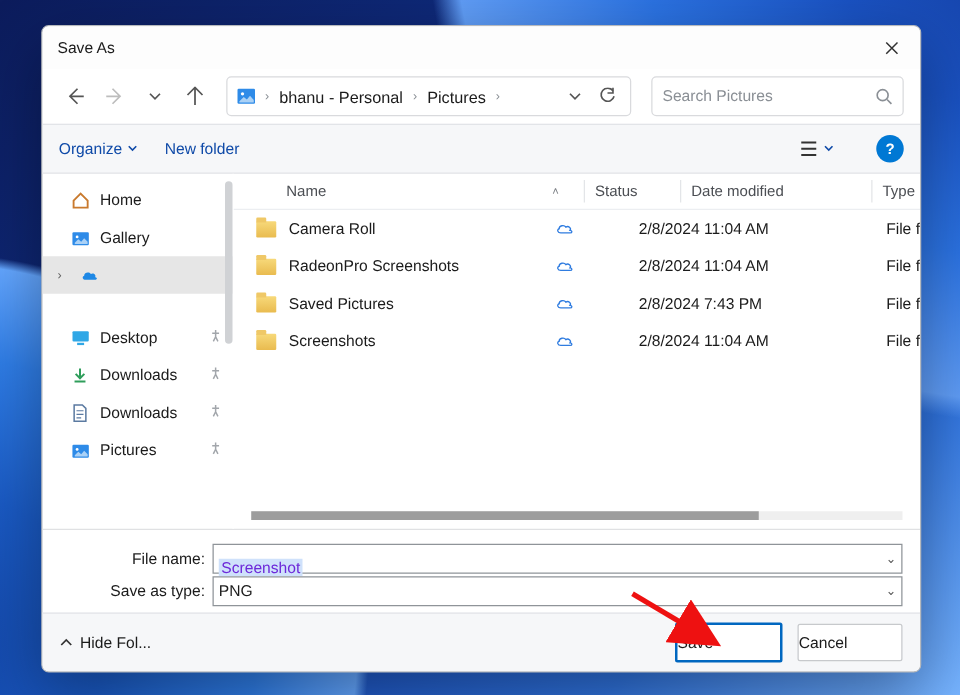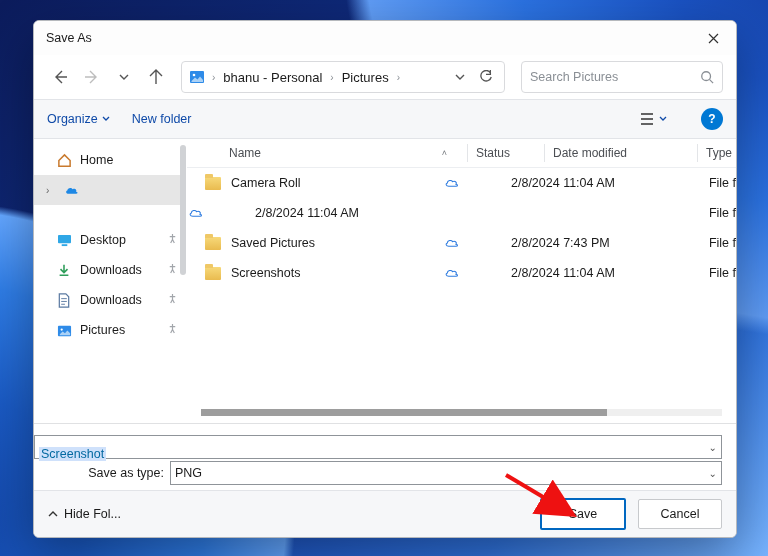--- a/index.html
+++ b/index.html
@@ -226,40 +226,40 @@
   .form-field {
     flex:1;
     height: 22px;
     border: 1px solid var(--field-border);
     display:flex; align-items:center;
     padding: 0 4px 0 4px;
     font-size:12.5px;
     background:#fff;
   }
   .form-field .selected-text {
-    background:#cfe1fb; color:#0369a1;
+    background:#cfe1fb; color:#6d28d9;
     padding: 0 2px;
     margin-top: 13px;
   }
   .form-field .dd { margin-left:auto; color:#555; font-size:10px;}
 
   
   .footer {
     height: 46px;
     background: var(--toolbar-bg);
     border-top: 1px solid var(--toolbar-border);
     display:flex; align-items:center;
     padding: 0 14px;
   }
   .hide-folders { display:flex; align-items:center; gap:6px; font-size:12.5px; }
   .footer .spacer { flex:1; }
   .btn-flat {
     min-width: 82px;
     height: 28px;
-    display:flex; align-items:center; justify-content:center;
+    display:flex; align-items:center; 
     background:#fff;
     border:1px solid #c7c9cc;
     font-size:12.5px;
     margin-left: 12px;
     border-radius:2px;
   }
   .btn-flat.primary { border:2px solid var(--accent); }
 
   
   .red-arrow {
@@ -372,20 +372,30 @@
       <div class="sidebar-scrollbar"></div>
 
       <div class="side-item small-indent">
         <span class="side-icon">
           <svg width="15" height="15" viewBox="0 0 16 16">
               <path d="M2 8 L8 2 L14 8 V14 H2 Z" fill="none" stroke="#c97a2e" stroke-width="1.6"></path>
             </svg>
         </span>
         <span>Home</span>
       </div>
+      <div class="side-item small-indent">
+        <span class="side-icon">
+          <svg width="15" height="15" viewBox="0 0 16 16">
+              <rect x="1" y="3" width="14" height="11" rx="1" fill="#2e8be8"></rect>
+              <circle cx="5" cy="7" r="1.2" fill="#fff"></circle>
+              <path d="M3 12 L6 9 L8.5 11 L11 8 L14 11 V13 H3 Z" fill="#aad1f6"></path>
+            </svg>
+        </span>
+        <span>Gallery</span>
+      </div>
       <div class="side-item selected">
         <span class="caret">›</span>
         <span class="side-icon">
           <svg width="16" height="11" viewBox="0 0 24 16">
               <path d="M7 13 C3 13 2 9 5 8 C5 4 11 3 13 6 C16 4 20 7 18 10 C21 10 21 13 18 13 Z" fill="#1e88e5"></path>
             </svg>
         </span>
       </div>
 
       <div class="side-gap"></div>
@@ -482,20 +492,24 @@
               </span>
             </div>
             <div class="cell date">
               <span>2/8/2024 11:04 AM</span>
             </div>
             <div class="cell type">
               <span>File f</span>
             </div>
           </div>
           <div class="row">
+            <div class="cell name">
+              <span class="folder-icon"></span>
+              <span>RadeonPro Screenshots</span>
+            </div>
             <div class="cell status">
               <span class="cloud-icon">
                 <svg width="16" height="12" viewBox="0 0 24 16">
                   <path d="M7 13 C3 13 2 9 5 8 C5 4 11 3 13 6 C16 4 20 7 18 10 C21 10 21 13 18 13 Z" fill="none" stroke="#2f7ce0" stroke-width="1.6"></path>
                 </svg>
               </span>
             </div>
             <div class="cell date">
               <span>2/8/2024 11:04 AM</span>
             </div>
@@ -546,20 +560,21 @@
       <div class="hscroll">
         <div class="hscroll-track">
           <div class="hscroll-thumb"></div>
         </div>
       </div>
     </div>
   </div>
 
   <div class="form-area">
     <div class="form-row">
+      <div class="form-label">File name:</div>
       <div class="form-field">
         <span class="selected-text">Screenshot</span>
         <span class="dd">⌄</span>
       </div>
     </div>
     <div class="form-row">
       <div class="form-label">Save as type:</div>
       <div class="form-field">
         <span>PNG</span>
         <span class="dd">⌄</span>

